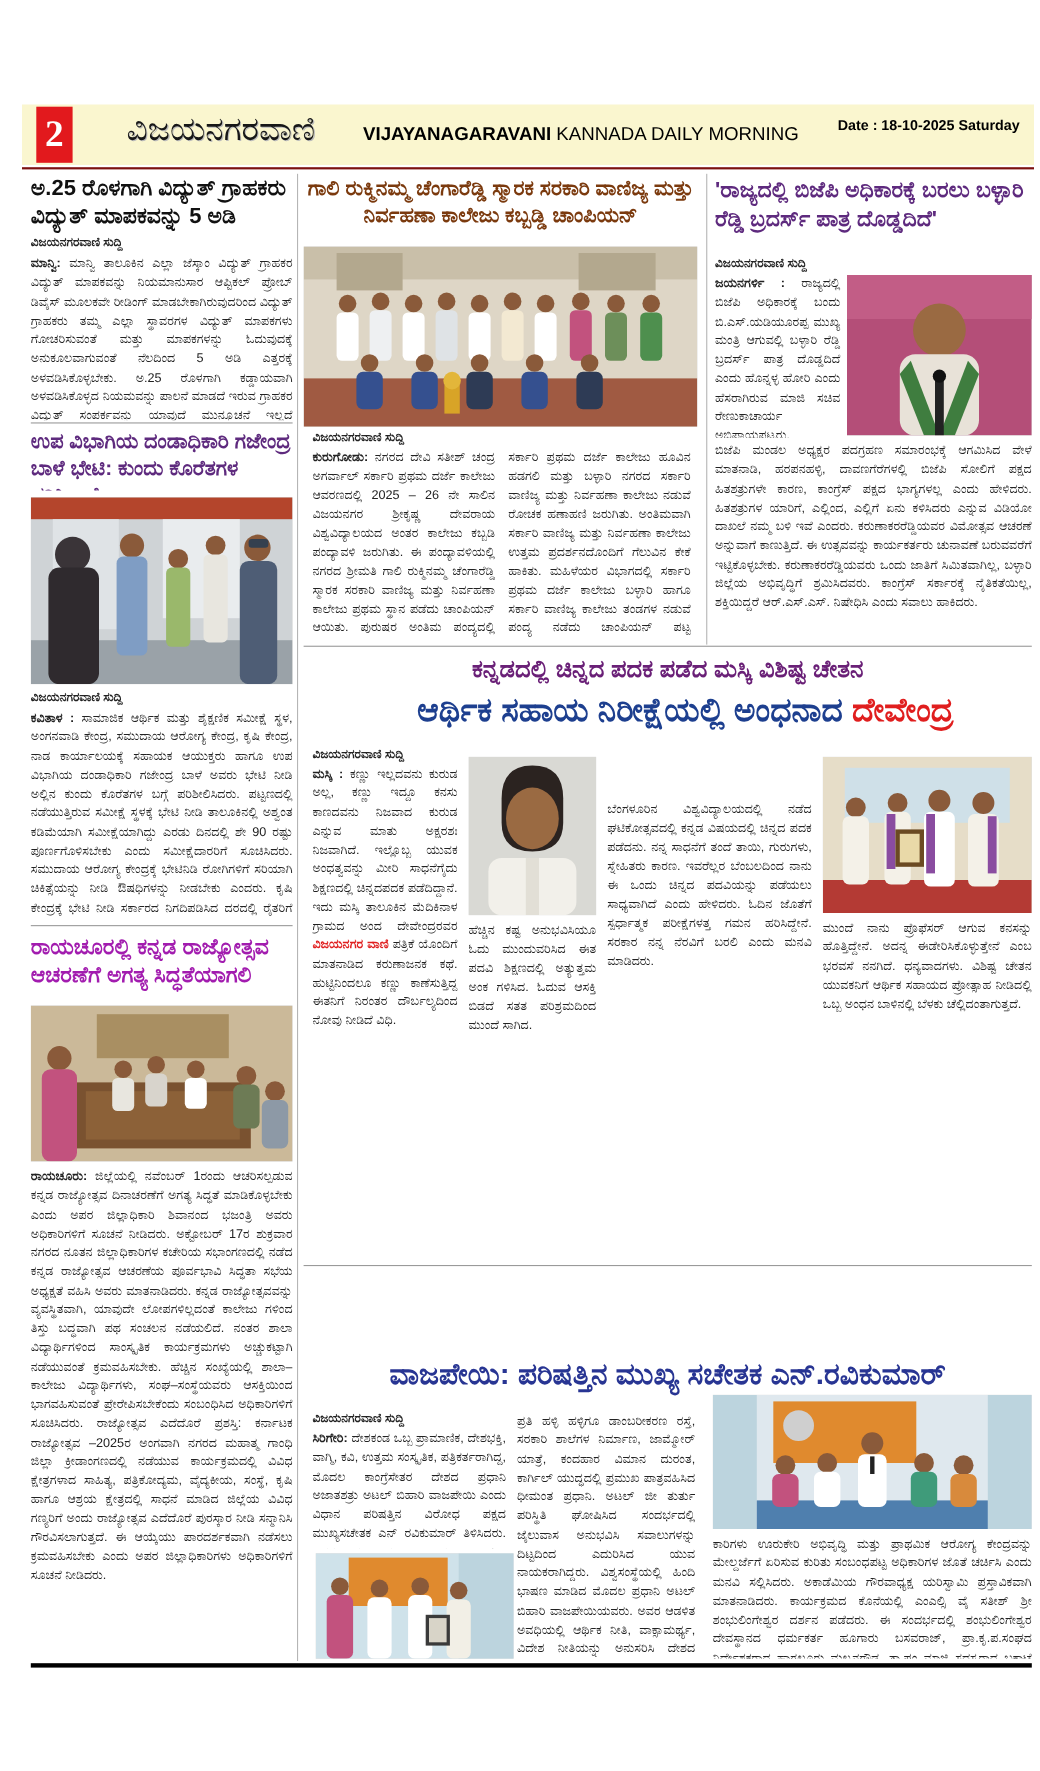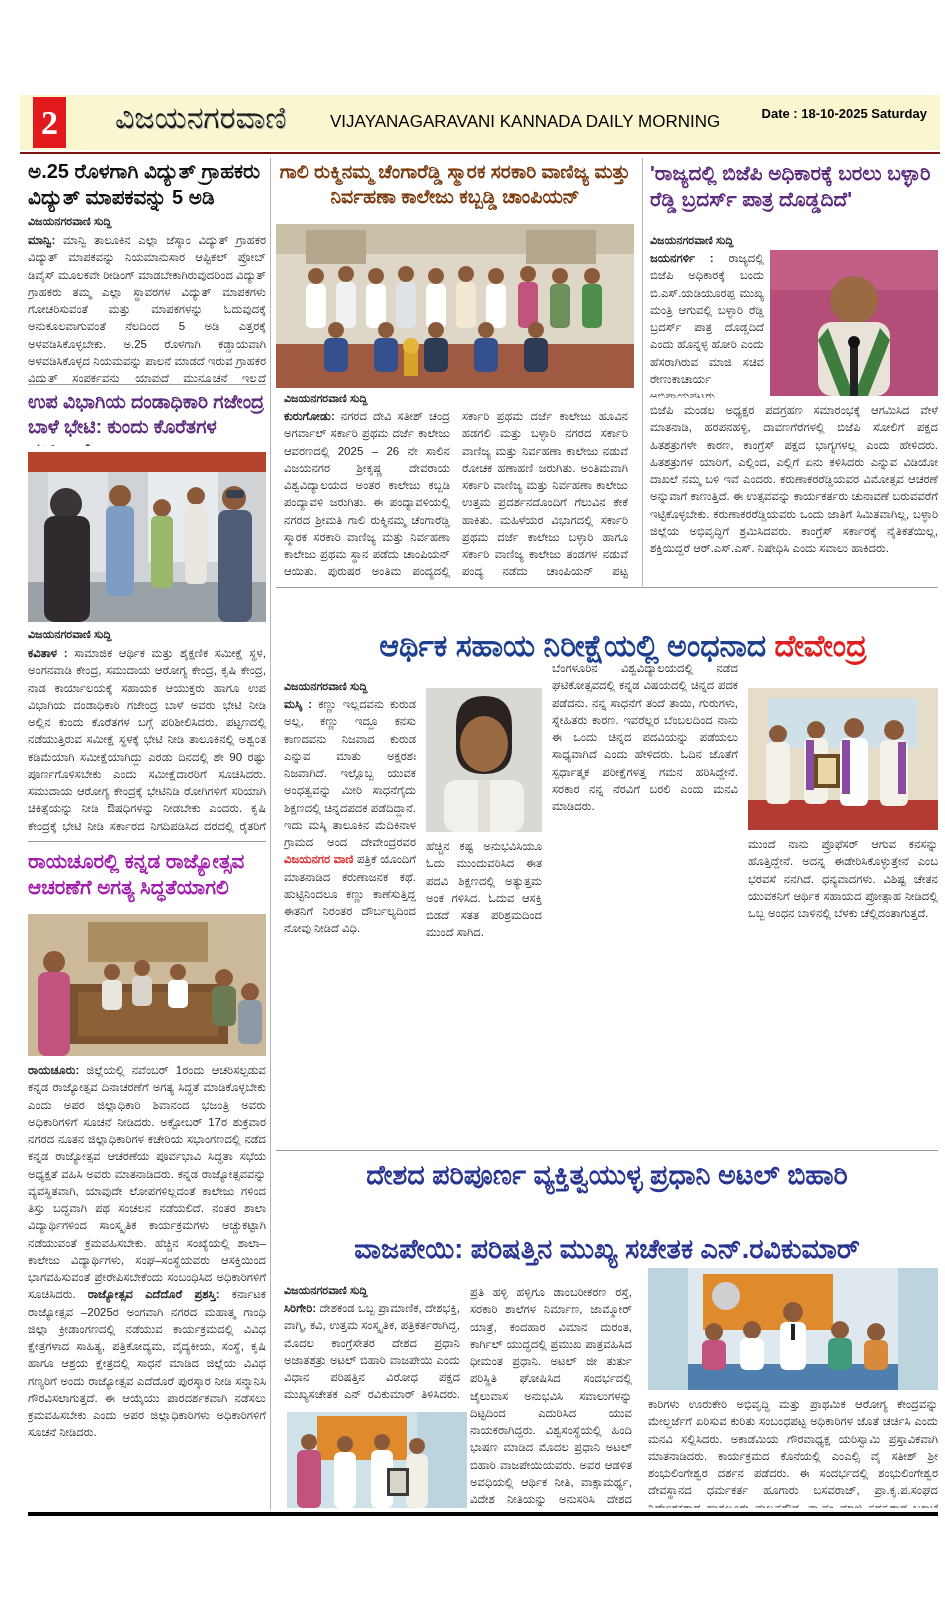--- a/index.html
+++ b/index.html
@@ -7,37 +7,37 @@
         font-family:"Liberation Sans", sans-serif;color:#1a1a1a;}
   .abs{position:absolute;}
   
   .mast-band{position:absolute;left:20px;top:95px;width:920px;height:55px;background:#faf6cf;}
   .pagenum-box{position:absolute;left:33px;top:97px;width:33px;height:51px;background:#e2191d;
                color:#fff;font-weight:bold;font-size:34px;display:flex;align-items:center;justify-content:center;
                font-family:"Liberation Serif", serif;}
   .mast-kn{position:absolute;left:115px;top:101px;font-size:30px;font-weight:normal;color:#171717;
            text-shadow:1px 1px 0 #bbb;}
   .mast-en{position:absolute;left:330px;top:112px;font-size:17px;color:#000;white-space:nowrap;}
-  .mast-en .b{font-weight:normal;}
+  .mast-en .b{font-weight:bold;}
   .mast-date{position:absolute;right:18px;top:106px;font-size:13px;font-weight:bold;color:#000;}
   .rule-under-header{position:absolute;left:20px;top:152px;width:920px;height:2px;background:#7c1010;}
   
   .headline{font-weight:bold;line-height:1.3;overflow:hidden;}
   .byline{font-weight:bold;font-size:11px;color:#222;overflow:hidden;}
   .body-txt{font-size:11.5px;line-height:1.5;text-align:justify;color:#222;overflow:hidden;}
   .dateline{font-weight:bold;}
   .hr-gray{background:#9a9a9a;height:1px;}
   .vline{background:#b5b5b5;width:1px;}
   .black-rule{background:#000;}
   .photo{overflow:hidden;background:#ddd;}
   .photo svg{display:block;width:100%;height:100%;}
   .center{text-align:center;}
   .two-col{column-count:2;column-gap:12px;}
   .accent-red{color:#e01e1e;font-weight:bold;}
-  .runin{font-weight:bold;}
+  .runin{font-weight:normal;}
 </style>
 </head>
 <body>
 
 <div class="page">
 
   <div class="mast-band"></div>
   <div class="pagenum-box">
     <span>2</span>
   </div>
@@ -187,20 +187,21 @@
       <rect x="80" y="96" width="8" height="50" fill="#222"></rect>
       <circle cx="84" cy="92" r="6" fill="#111"></circle>
     </svg>
   </div>
   <div class="abs body-txt" style="left:650px;top:250px;width:114px;height:148px;">
     <span class="dateline">ಜಯನಗರ್ಳಿ :</span>
     <span>ರಾಜ್ಯದಲ್ಲಿ ಬಿಜೆಪಿ ಅಧಿಕಾರಕ್ಕೆ ಬಂದು ಬಿ.ಎಸ್.ಯಡಿಯೂರಪ್ಪ ಮುಖ್ಯ ಮಂತ್ರಿ ಆಗುವಲ್ಲಿ ಬಳ್ಳಾರಿ ರೆಡ್ಡಿ ಬ್ರದರ್ಸ್ ಪಾತ್ರ ದೊಡ್ಡದಿದೆ ಎಂದು ಹೊನ್ನಳ್ಳ ಹೋರಿ ಎಂದು ಹೆಸರಾಗಿರುವ ಮಾಜಿ ಸಚಿವ ರೇಣುಕಾಚಾರ್ಯ ಅಭಿಪ್ರಾಯಪಟ್ಟರು.</span>
   </div>
   <div class="abs body-txt" style="left:650px;top:402px;width:288px;height:182px;">ಬಿಜೆಪಿ ಮಂಡಲ ಅಧ್ಯಕ್ಷರ ಪದಗ್ರಹಣ ಸಮಾರಂಭಕ್ಕೆ ಆಗಮಿಸಿದ ವೇಳೆ ಮಾತನಾಡಿ, ಹರಪನಹಳ್ಳಿ, ದಾವಣಗೆರೆಗಳಲ್ಲಿ ಬಿಜೆಪಿ ಸೋಲಿಗೆ ಪಕ್ಷದ ಹಿತಶತ್ರುಗಳೇ ಕಾರಣ, ಕಾಂಗ್ರೆಸ್ ಪಕ್ಷದ ಭಾಗ್ಯಗಳಲ್ಲ ಎಂದು ಹೇಳಿದರು. ಹಿತಶತ್ರುಗಳ ಯಾರಿಗೆ, ಎಲ್ಲಿಂದ, ಎಲ್ಲಿಗೆ ಏನು ಕಳಿಸಿದರು ಎನ್ನುವ ವಿಡಿಯೋ ದಾಖಲೆ ನಮ್ಮ ಬಳಿ ಇವೆ ಎಂದರು. ಕರುಣಾಕರರೆಡ್ಡಿಯವರ ವಿಮೋತ್ಸವ ಆಚರಣೆ ಅನ್ನುವಾಗೆ ಕಾಣುತ್ತಿದೆ. ಈ ಉತ್ಸವವನ್ನು ಕಾರ್ಯಕರ್ತರು ಚುನಾವಣೆ ಬರುವವರೆಗೆ ಇಟ್ಟಿಕೊಳ್ಳಬೇಕು. ಕರುಣಾಕರರೆಡ್ಡಿಯವರು ಒಂದು ಜಾತಿಗೆ ಸಿಮಿತವಾಗಿಲ್ಲ, ಬಳ್ಳಾರಿ ಜಿಲ್ಲೆಯ ಅಭಿವೃದ್ಧಿಗೆ ಶ್ರಮಿಸಿದವರು. ಕಾಂಗ್ರೆಸ್ ಸರ್ಕಾರಕ್ಕೆ ನೈತಿಕತೆಯಿಲ್ಲ, ಶಕ್ತಿಯಿದ್ದರೆ ಆರ್.ಎಸ್.ಎಸ್. ನಿಷೇಧಿಸಿ ಎಂದು ಸವಾಲು ಹಾಕಿದರು.</div>
 
+  <div class="abs headline center" style="left:276px;top:594px;width:662px;height:30px;font-size:22px;color:#6a2077;">ಕನ್ನಡದಲ್ಲಿ ಚಿನ್ನದ ಪದಕ ಪಡೆದ ಮಸ್ಕಿ ವಿಶಿಷ್ಟ ಚೇತನ</div>
   <div class="abs headline center" style="left:292px;top:626px;width:662px;height:46px;font-size:30px;color:#1d3f8f;">
     <span>ಆರ್ಥಿಕ ಸಹಾಯ ನಿರೀಕ್ಷೆಯಲ್ಲಿ ಅಂಧನಾದ </span><span class="accent-red">ದೇವೇಂದ್ರ</span>
   </div>
 
   <div class="abs byline" style="left:284px;top:680px;width:132px;height:14px;">ವಿಜಯನಗರವಾಣಿ ಸುದ್ದಿ</div>
   <div class="abs body-txt" style="left:284px;top:696px;width:132px;height:450px;">
     <span class="dateline">ಮಸ್ಕಿ :</span>
     <span>ಕಣ್ಣು ಇಲ್ಲದವನು ಕುರುಡ ಅಲ್ಲ, ಕಣ್ಣು ಇದ್ದೂ ಕನಸು ಕಾಣದವನು ನಿಜವಾದ ಕುರುಡ ಎನ್ನುವ ಮಾತು ಅಕ್ಷರಶಃ ನಿಜವಾಗಿದೆ. ಇಲ್ಲೊಬ್ಬ ಯುವಕ ಅಂಧತ್ವವನ್ನು ಮೀರಿ ಸಾಧನೆಗೈದು ಶಿಕ್ಷಣದಲ್ಲಿ ಚಿನ್ನದಪದಕ ಪಡೆದಿದ್ದಾನೆ. ಇದು ಮಸ್ಕಿ ತಾಲೂಕಿನ ಮೆದಿಕಿನಾಳ ಗ್ರಾಮದ ಅಂದ ದೇವೇಂದ್ರರವರ </span><span class="accent-red">ವಿಜಯನಗರ ವಾಣಿ</span><span> ಪತ್ರಿಕೆ ಯೊಂದಿಗೆ ಮಾತನಾಡಿದ ಕರುಣಾಜನಕ ಕಥೆ. ಹುಟ್ಟಿನಿಂದಲೂ ಕಣ್ಣು ಕಾಣೆಸುತ್ತಿದ್ದ ಈತನಿಗೆ ನಿರಂತರ ದೌರ್ಬಲ್ಯದಿಂದ ನೋವು ನೀಡಿದೆ ವಿಧಿ.</span>
   </div>
 
@@ -208,21 +209,21 @@
     <svg viewBox="0 0 116 144" preserveAspectRatio="none">
       <rect width="116" height="144" fill="#d9d9d4"></rect>
       <path d="M30 38 Q30 8 58 8 Q86 8 86 38 L86 60 Q86 86 58 86 Q30 86 30 60 Z" fill="#2b2320"></path>
       <ellipse cx="58" cy="56" rx="24" ry="28" fill="#9a6a42"></ellipse>
       <rect x="18" y="92" width="80" height="52" rx="12" fill="#f2f0ea"></rect>
       <rect x="52" y="92" width="12" height="52" fill="#e2dfd6"></rect>
     </svg>
   </div>
   <div class="abs body-txt" style="left:426px;top:838px;width:116px;height:308px;">ಹೆಚ್ಚಿನ ಕಷ್ಟ ಅನುಭವಿಸಿಯೂ ಓದು ಮುಂದುವರಿಸಿದ ಈತ ಪದವಿ ಶಿಕ್ಷಣದಲ್ಲಿ ಅತ್ಯುತ್ತಮ ಅಂಕ ಗಳಿಸಿದ. ಓದುವ ಆಸಕ್ತಿ ಬಿಡದೆ ಸತತ ಪರಿಶ್ರಮದಿಂದ ಮುಂದೆ ಸಾಗಿದ.</div>
 
-  <div class="abs body-txt" style="left:552px;top:660px;width:186px;height:458px;">ಬೆಂಗಳೂರಿನ ವಿಶ್ವವಿದ್ಯಾಲಯದಲ್ಲಿ ನಡೆದ ಘಟಿಕೋತ್ಸವದಲ್ಲಿ ಕನ್ನಡ ವಿಷಯದಲ್ಲಿ ಚಿನ್ನದ ಪದಕ ಪಡೆದನು. ನನ್ನ ಸಾಧನೆಗೆ ತಂದೆ ತಾಯಿ, ಗುರುಗಳು, ಸ್ನೇಹಿತರು ಕಾರಣ. ಇವರೆಲ್ಲರ ಬೆಂಬಲದಿಂದ ನಾನು ಈ ಒಂದು ಚಿನ್ನದ ಪದವಿಯನ್ನು ಪಡೆಯಲು ಸಾಧ್ಯವಾಗಿದೆ ಎಂದು ಹೇಳಿದರು. ಓದಿನ ಜೊತೆಗೆ ಸ್ಪರ್ಧಾತ್ಮಕ ಪರೀಕ್ಷೆಗಳತ್ತ ಗಮನ ಹರಿಸಿದ್ದೇನೆ. ಸರಕಾರ ನನ್ನ ನೆರವಿಗೆ ಬರಲಿ ಎಂದು ಮನವಿ ಮಾಡಿದರು.</div>
+  <div class="abs body-txt" style="left:552px;top:728px;width:186px;height:458px;">ಬೆಂಗಳೂರಿನ ವಿಶ್ವವಿದ್ಯಾಲಯದಲ್ಲಿ ನಡೆದ ಘಟಿಕೋತ್ಸವದಲ್ಲಿ ಕನ್ನಡ ವಿಷಯದಲ್ಲಿ ಚಿನ್ನದ ಪದಕ ಪಡೆದನು. ನನ್ನ ಸಾಧನೆಗೆ ತಂದೆ ತಾಯಿ, ಗುರುಗಳು, ಸ್ನೇಹಿತರು ಕಾರಣ. ಇವರೆಲ್ಲರ ಬೆಂಬಲದಿಂದ ನಾನು ಈ ಒಂದು ಚಿನ್ನದ ಪದವಿಯನ್ನು ಪಡೆಯಲು ಸಾಧ್ಯವಾಗಿದೆ ಎಂದು ಹೇಳಿದರು. ಓದಿನ ಜೊತೆಗೆ ಸ್ಪರ್ಧಾತ್ಮಕ ಪರೀಕ್ಷೆಗಳತ್ತ ಗಮನ ಹರಿಸಿದ್ದೇನೆ. ಸರಕಾರ ನನ್ನ ನೆರವಿಗೆ ಬರಲಿ ಎಂದು ಮನವಿ ಮಾಡಿದರು.</div>
 
   <div class="abs photo" style="left:748px;top:688px;width:190px;height:142px;">
     <svg viewBox="0 0 190 142" preserveAspectRatio="none">
       <rect width="190" height="142" fill="#e6ddc8"></rect>
       <rect x="20" y="10" width="150" height="50" fill="#cfe0e8"></rect>
       <rect x="0" y="112" width="190" height="30" fill="#b43a34"></rect>
       <g>
         <circle cx="30" cy="46" r="9" fill="#8a5a3a"></circle>
           <rect x="18" y="54" width="24" height="62" rx="6" fill="#f4f1e8"></rect>
         <circle cx="68" cy="42" r="9" fill="#8a5a3a"></circle>
@@ -234,21 +235,20 @@
         <circle cx="146" cy="42" r="10" fill="#8a5a3a"></circle>
           <rect x="132" y="52" width="28" height="66" rx="6" fill="#f4f1e8"></rect>
         <rect x="150" y="54" width="8" height="52" fill="#8a4ca0"></rect>
         <rect x="66" y="66" width="26" height="34" fill="#6b4a22"></rect>
         <rect x="70" y="70" width="18" height="26" fill="#e9d9a8"></rect>
       </g>
     </svg>
   </div>
   <div class="abs body-txt" style="left:748px;top:836px;width:190px;height:310px;">ಮುಂದೆ ನಾನು ಪ್ರೊಫೆಸರ್ ಆಗುವ ಕನಸನ್ನು ಹೊತ್ತಿದ್ದೇನೆ. ಅದನ್ನ ಈಡೇರಿಸಿಕೊಳ್ಳುತ್ತೇನೆ ಎಂಬ ಭರವಸೆ ನನಗಿದೆ. ಧನ್ಯವಾದಗಳು. ವಿಶಿಷ್ಟ ಚೇತನ ಯುವಕನಿಗೆ ಆರ್ಥಿಕ ಸಹಾಯದ ಪ್ರೋತ್ಸಾಹ ನೀಡಿದಲ್ಲಿ ಒಬ್ಬ ಅಂಧನ ಬಾಳಿನಲ್ಲಿ ಬೆಳಕು ಚೆಲ್ಲಿದಂತಾಗುತ್ತದೆ.</div>
 
-  <div class="abs headline center" style="left:276px;top:1158px;width:662px;height:40px;font-size:27px;color:#283593;">ದೇಶದ ಪರಿಪೂರ್ಣ ವ್ಯಕ್ತಿತ್ವಯುಳ್ಳ ಪ್ರಧಾನಿ ಅಟಲ್ ಬಿಹಾರಿ</div>
   <div class="abs headline center" style="left:276px;top:1232px;width:662px;height:40px;font-size:27px;color:#283593;">ವಾಜಪೇಯಿ: ಪರಿಷತ್ತಿನ ಮುಖ್ಯ ಸಚೇತಕ ಎನ್.ರವಿಕುಮಾರ್</div>
 
   <div class="abs byline" style="left:284px;top:1284px;width:176px;height:14px;">ವಿಜಯನಗರವಾಣಿ ಸುದ್ದಿ</div>
   <div class="abs body-txt" style="left:284px;top:1300px;width:176px;height:108px;">
     <span class="dateline">ಸಿರಿಗೇರಿ:</span>
     <span>ದೇಶಕಂಡ ಒಬ್ಬ ಪ್ರಾಮಾಣಿಕ, ದೇಶಭಕ್ತಿ, ವಾಗ್ಮಿ, ಕವಿ, ಉತ್ತಮ ಸಂಸ್ಕೃತಿಕ, ಪತ್ರಿಕರ್ತರಾಗಿದ್ದ, ಮೊದಲ ಕಾಂಗ್ರೆಸೇತರ ದೇಶದ ಪ್ರಧಾನಿ ಅಜಾತಶತ್ರು ಅಟಲ್ ಬಿಹಾರಿ ವಾಜಪೇಯಿ ಎಂದು ವಿಧಾನ ಪರಿಷತ್ತಿನ ವಿರೋಧ ಪಕ್ಷದ ಮುಖ್ಯಸಚೇತಕ ಎನ್ ರವಿಕುಮಾರ್ ತಿಳಿಸಿದರು. ಅವರು ಕರ್ನಾಟಕ ರಾಜಕೀಯ ಅಕಾಡೆಮಿ ವತಿಯಿಂದ ಗುರುವಾರ ಆಯೋಜಿಸಿದ್ದ ಅಜಾತಶತ್ರು ಅಟಲ್ ಬಿಹಾರಿ ವಾಜಪೇಯಿ ಒಂದು ನೆನಪು ಶತಮಾನೋತ್ಸವ ಸಂಭ್ರಮದ ಕಾರ್ಯಕ್ರಮದಲ್ಲಿ ಮಾತನಾಡಿದರು. ಪ್ರಧಾನಮಂತ್ರಿ ಗ್ರಾಮ ಸಡಕ್ ಯೋಜನೆಯಿಂದ</span>
   </div>
   <div class="abs photo" style="left:287px;top:1412px;width:180px;height:96px;">
     <svg viewBox="0 0 180 96" preserveAspectRatio="none">
       <rect width="180" height="96" fill="#cfe2ea"></rect>

